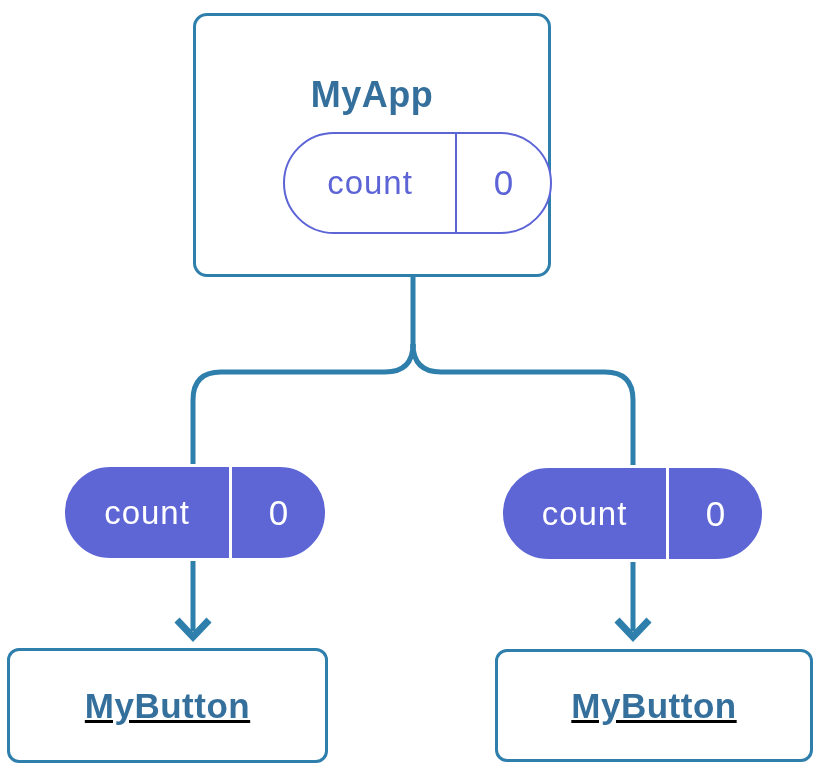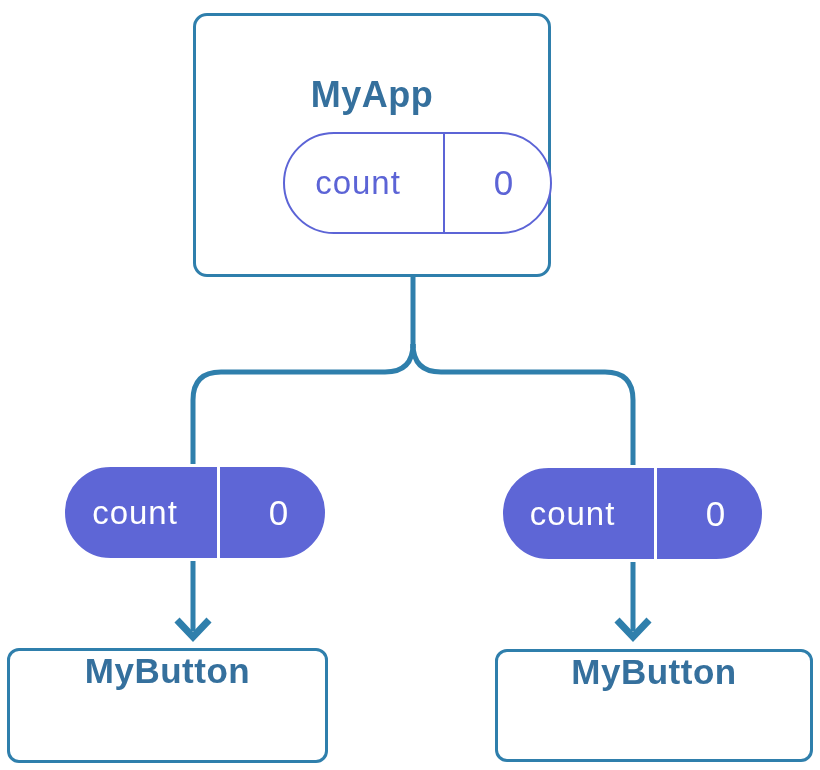--- a/index.html
+++ b/index.html
@@ -19,21 +19,21 @@
   }
   .card {
     position: absolute;
     background: #ffffff;
     border: 3px solid #2F7FAC;
     border-radius: 14px;
     box-sizing: border-box;
     z-index: 2;
   }
   .root-card { left: 193px; top: 13px; width: 358px; height: 264px; }
-  .child-card { display: flex; align-items: flex-start; justify-content: center; }
+  .child-card { display: flex; align-items: center; justify-content: center; text-decoration: underline; }
   .child-card.left  { left: 7px;   top: 648px; width: 321px; height: 115px; border-radius: 12px; }
   .child-card.right { left: 495px; top: 649px; width: 318px; height: 113px; border-radius: 12px; }
   .card-title {
     color: #35709D;
     font-size: 35px;
     font-weight: 600;
     letter-spacing: 0.5px;
     text-align: center;
   }
   .root-title {
@@ -41,21 +41,20 @@
     left: 0; right: 0;
     top: 58px;
     font-size: 36px;
   }
   .pill {
     position: absolute;
     display: flex;
     align-items: stretch;
     box-sizing: border-box;
     z-index: 3;
-    gap: 12px;
   }
   .pill-outline {
     left: 280px; top: 129px;
     width: 269px; height: 102px;
     border: 2px solid #5C64D6;
     border-radius: 51px;
     background: #ffffff;
     color: #5C64D6;
   }
   .pill-outline .pill-divider { background: #5C64D6; }

